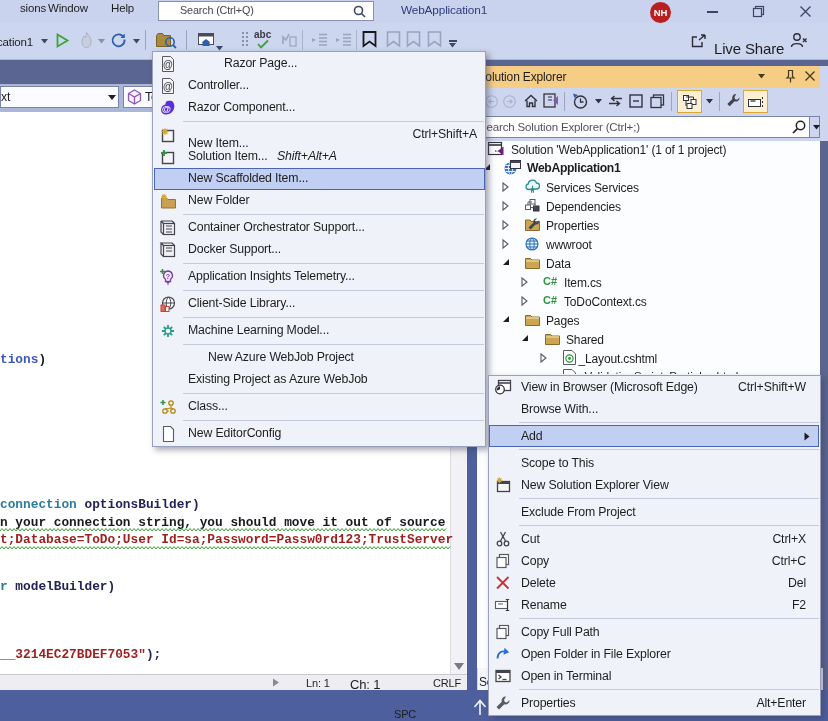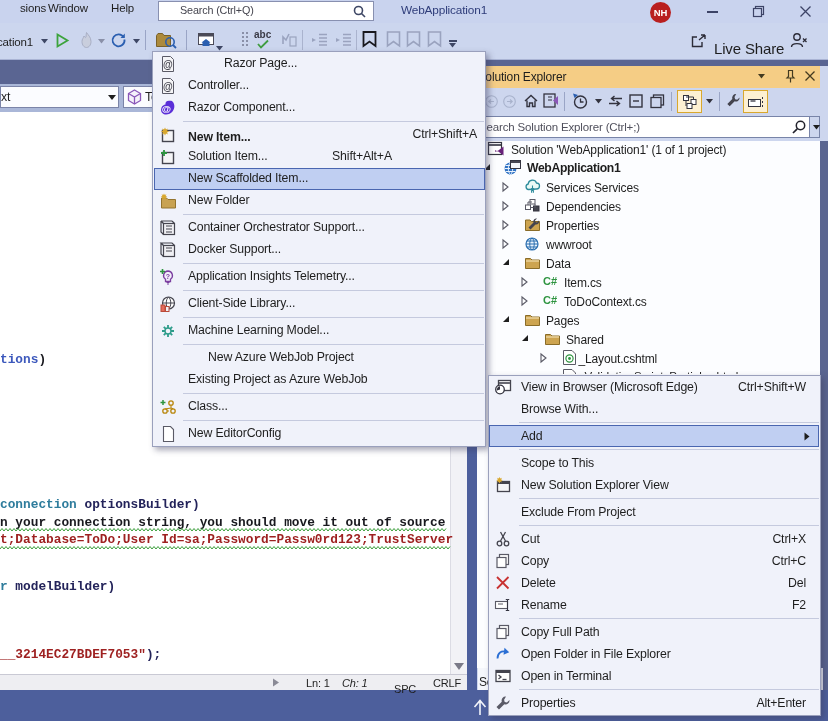--- a/index.html
+++ b/index.html
@@ -153,22 +153,22 @@
 <svg style="left:0;top:528px;" width="446" height="4">
     <polyline points="0,3 2,0.5 4,3 6,0.5 8,3 10,0.5 12,3 14,0.5 16,3 18,0.5 20,3 22,0.5 24,3 26,0.5 28,3 30,0.5 32,3 34,0.5 36,3 38,0.5 40,3 42,0.5 44,3 46,0.5 48,3 50,0.5 52,3 54,0.5 56,3 58,0.5 60,3 62,0.5 64,3 66,0.5 68,3 70,0.5 72,3 74,0.5 76,3 78,0.5 80,3 82,0.5 84,3 86,0.5 88,3 90,0.5 92,3 94,0.5 96,3 98,0.5 100,3 102,0.5 104,3 106,0.5 108,3 110,0.5 112,3 114,0.5 116,3 118,0.5 120,3 122,0.5 124,3 126,0.5 128,3 130,0.5 132,3 134,0.5 136,3 138,0.5 140,3 142,0.5 144,3 146,0.5 148,3 150,0.5 152,3 154,0.5 156,3 158,0.5 160,3 162,0.5 164,3 166,0.5 168,3 170,0.5 172,3 174,0.5 176,3 178,0.5 180,3 182,0.5 184,3 186,0.5 188,3 190,0.5 192,3 194,0.5 196,3 198,0.5 200,3 202,0.5 204,3 206,0.5 208,3 210,0.5 212,3 214,0.5 216,3 218,0.5 220,3 222,0.5 224,3 226,0.5 228,3 230,0.5 232,3 234,0.5 236,3 238,0.5 240,3 242,0.5 244,3 246,0.5 248,3 250,0.5 252,3 254,0.5 256,3 258,0.5 260,3 262,0.5 264,3 266,0.5 268,3 270,0.5 272,3 274,0.5 276,3 278,0.5 280,3 282,0.5 284,3 286,0.5 288,3 290,0.5 292,3 294,0.5 296,3 298,0.5 300,3 302,0.5 304,3 306,0.5 308,3 310,0.5 312,3 314,0.5 316,3 318,0.5 320,3 322,0.5 324,3 326,0.5 328,3 330,0.5 332,3 334,0.5 336,3 338,0.5 340,3 342,0.5 344,3 346,0.5 348,3 350,0.5 352,3 354,0.5 356,3 358,0.5 360,3 362,0.5 364,3 366,0.5 368,3 370,0.5 372,3 374,0.5 376,3 378,0.5 380,3 382,0.5 384,3 386,0.5 388,3 390,0.5 392,3 394,0.5 396,3 398,0.5 400,3 402,0.5 404,3 406,0.5 408,3 410,0.5 412,3 414,0.5 416,3 418,0.5 420,3 422,0.5 424,3 426,0.5 428,3 430,0.5 432,3 434,0.5 436,3 438,0.5 440,3 442,0.5 444,3 446,0.5" fill="none" stroke="#3a9e3a" stroke-width="1"></polyline>
   </svg>
 <svg style="left:0;top:545.5px;" width="451" height="4">
     <polyline points="0,3 2,0.5 4,3 6,0.5 8,3 10,0.5 12,3 14,0.5 16,3 18,0.5 20,3 22,0.5 24,3 26,0.5 28,3 30,0.5 32,3 34,0.5 36,3 38,0.5 40,3 42,0.5 44,3 46,0.5 48,3 50,0.5 52,3 54,0.5 56,3 58,0.5 60,3 62,0.5 64,3 66,0.5 68,3 70,0.5 72,3 74,0.5 76,3 78,0.5 80,3 82,0.5 84,3 86,0.5 88,3 90,0.5 92,3 94,0.5 96,3 98,0.5 100,3 102,0.5 104,3 106,0.5 108,3 110,0.5 112,3 114,0.5 116,3 118,0.5 120,3 122,0.5 124,3 126,0.5 128,3 130,0.5 132,3 134,0.5 136,3 138,0.5 140,3 142,0.5 144,3 146,0.5 148,3 150,0.5 152,3 154,0.5 156,3 158,0.5 160,3 162,0.5 164,3 166,0.5 168,3 170,0.5 172,3 174,0.5 176,3 178,0.5 180,3 182,0.5 184,3 186,0.5 188,3 190,0.5 192,3 194,0.5 196,3 198,0.5 200,3 202,0.5 204,3 206,0.5 208,3 210,0.5 212,3 214,0.5 216,3 218,0.5 220,3 222,0.5 224,3 226,0.5 228,3 230,0.5 232,3 234,0.5 236,3 238,0.5 240,3 242,0.5 244,3 246,0.5 248,3 250,0.5 252,3 254,0.5 256,3 258,0.5 260,3 262,0.5 264,3 266,0.5 268,3 270,0.5 272,3 274,0.5 276,3 278,0.5 280,3 282,0.5 284,3 286,0.5 288,3 290,0.5 292,3 294,0.5 296,3 298,0.5 300,3 302,0.5 304,3 306,0.5 308,3 310,0.5 312,3 314,0.5 316,3 318,0.5 320,3 322,0.5 324,3 326,0.5 328,3 330,0.5 332,3 334,0.5 336,3 338,0.5 340,3 342,0.5 344,3 346,0.5 348,3 350,0.5 352,3 354,0.5 356,3 358,0.5 360,3 362,0.5 364,3 366,0.5 368,3 370,0.5 372,3 374,0.5 376,3 378,0.5 380,3 382,0.5 384,3 386,0.5 388,3 390,0.5 392,3 394,0.5 396,3 398,0.5 400,3 402,0.5 404,3 406,0.5 408,3 410,0.5 412,3 414,0.5 416,3 418,0.5 420,3 422,0.5 424,3 426,0.5 428,3 430,0.5 432,3 434,0.5 436,3 438,0.5 440,3 442,0.5 444,3 446,0.5 448,3 450,0.5" fill="none" stroke="#3a9e3a" stroke-width="1"></polyline>
   </svg>
 <svg style="left:272px;top:678px;" width="8" height="9">
     <path d="M1 0.5 L7 4.5 L1 8.5 Z" fill="#8a8a96"></path>
   </svg>
 <div class="txt" style="left:306px;top:677px;font-size:11px;">Ln: 1</div>
-<div class="txt" style="left:342px;top:677px;font-size:11px;font-style:italic;">Ch: 1</div>
-<div class="txt" style="left:394px;top:683px;font-size:11px;">SPC</div>
+<div class="txt" style="left:350px;top:677px;font-size:13px;">Ch: 1</div>
+<div class="txt" style="left:394px;top:708px;font-size:11px;">SPC</div>
 <div class="txt" style="left:433px;top:677px;font-size:11px;">CRLF</div>
 <svg style="left:473px;top:699px;" width="14" height="17">
     <path d="M7 16 L7 2 M1.5 8 L7 1.5 L12.5 8" fill="none" stroke="#f2f4fa" stroke-width="1.6"></path>
   </svg>
 <div class="abs" style="left:477px;top:66px;width:343px;height:22px;background:#f5cd85;"></div>
 <div class="abs" style="left:820px;top:66px;width:8px;height:75px;background:#cdd6ee;"></div>
 <div class="txt" style="left:477.5px;top:70px;font-size:12px;">Solution Explorer</div>
 <svg style="left:758px;top:74px;" width="7" height="5">
     <path d="M0 0 L7 0 L3.5 4.5 Z" fill="#433a20"></path>
   </svg>
@@ -350,24 +350,24 @@
     <svg style="position:absolute;left:86px;top:2px;overflow:visible;" width="13" height="15">
       <path d="M0.5 0.5 L9 0.5 L12.5 4 L12.5 14.5 L0.5 14.5 Z" fill="#fff" stroke="#5a5a66" stroke-width="1"></path>
     </svg>
     <div style="position:absolute;left:101px;top:3px;font-size:11.5px;color:#1e1e1e;white-space:nowrap;">_ValidationScriptsPartial.cshtml</div>
   </div>
 <div class="abs" style="left:152px;top:51px;width:334px;height:395.5px;background:#f0f2fa;border:1px solid #9aa0bc;box-shadow:3px 3px 6px rgba(60,60,90,0.45);"></div>
 <div class="txt" style="left:188px;top:56.0px;margin-left:36px;">Razor Page...</div>
 <div class="txt" style="left:188px;top:78.0px;">Controller...</div>
 <div class="txt" style="left:188px;top:100.0px;">Razor Component...</div>
 <div class="abs" style="left:183px;top:120.7px;width:301px;height:1px;background:#c5cade;"></div>
-<div class="txt" style="left:188px;top:130px;font-weight:bold;">New Item...</div>
+<div class="txt" style="left:188px;top:136px;">New Item...</div>
 <div class="txt" style="left:277px;top:127.0px;width:200px;text-align:right;">Ctrl+Shift+A</div>
 <div class="txt" style="left:188px;top:149.0px;">Solution Item...</div>
-<div class="txt" style="left:262px;top:149.0px;width:200px;text-align:center;">Shift+Alt+A</div>
+<div class="txt" style="left:277px;top:149.0px;width:200px;text-align:left;font-style:italic;">Shift+Alt+A</div>
 <div class="abs" style="left:153.5px;top:167.5px;width:331px;height:22px;background:#c0cff2;border:1px solid #4a66b0;"></div>
 <div class="txt" style="left:188px;top:171.0px;text-align:right;">New Scaffolded Item...</div>
 <div class="txt" style="left:188px;top:193.0px;">New Folder</div>
 <div class="abs" style="left:183px;top:213.7px;width:301px;height:1px;background:#c5cade;"></div>
 <div class="txt" style="left:188px;top:220.0px;">Container Orchestrator Support...</div>
 <div class="txt" style="left:188px;top:242.0px;">Docker Support...</div>
 <div class="abs" style="left:183px;top:262.7px;width:301px;height:1px;background:#c5cade;"></div>
 <div class="txt" style="left:188px;top:269.0px;">Application Insights Telemetry...</div>
 <div class="abs" style="left:183px;top:289.7px;width:301px;height:1px;background:#c5cade;"></div>
 <div class="txt" style="left:188px;top:296.0px;">Client-Side Library...</div>

